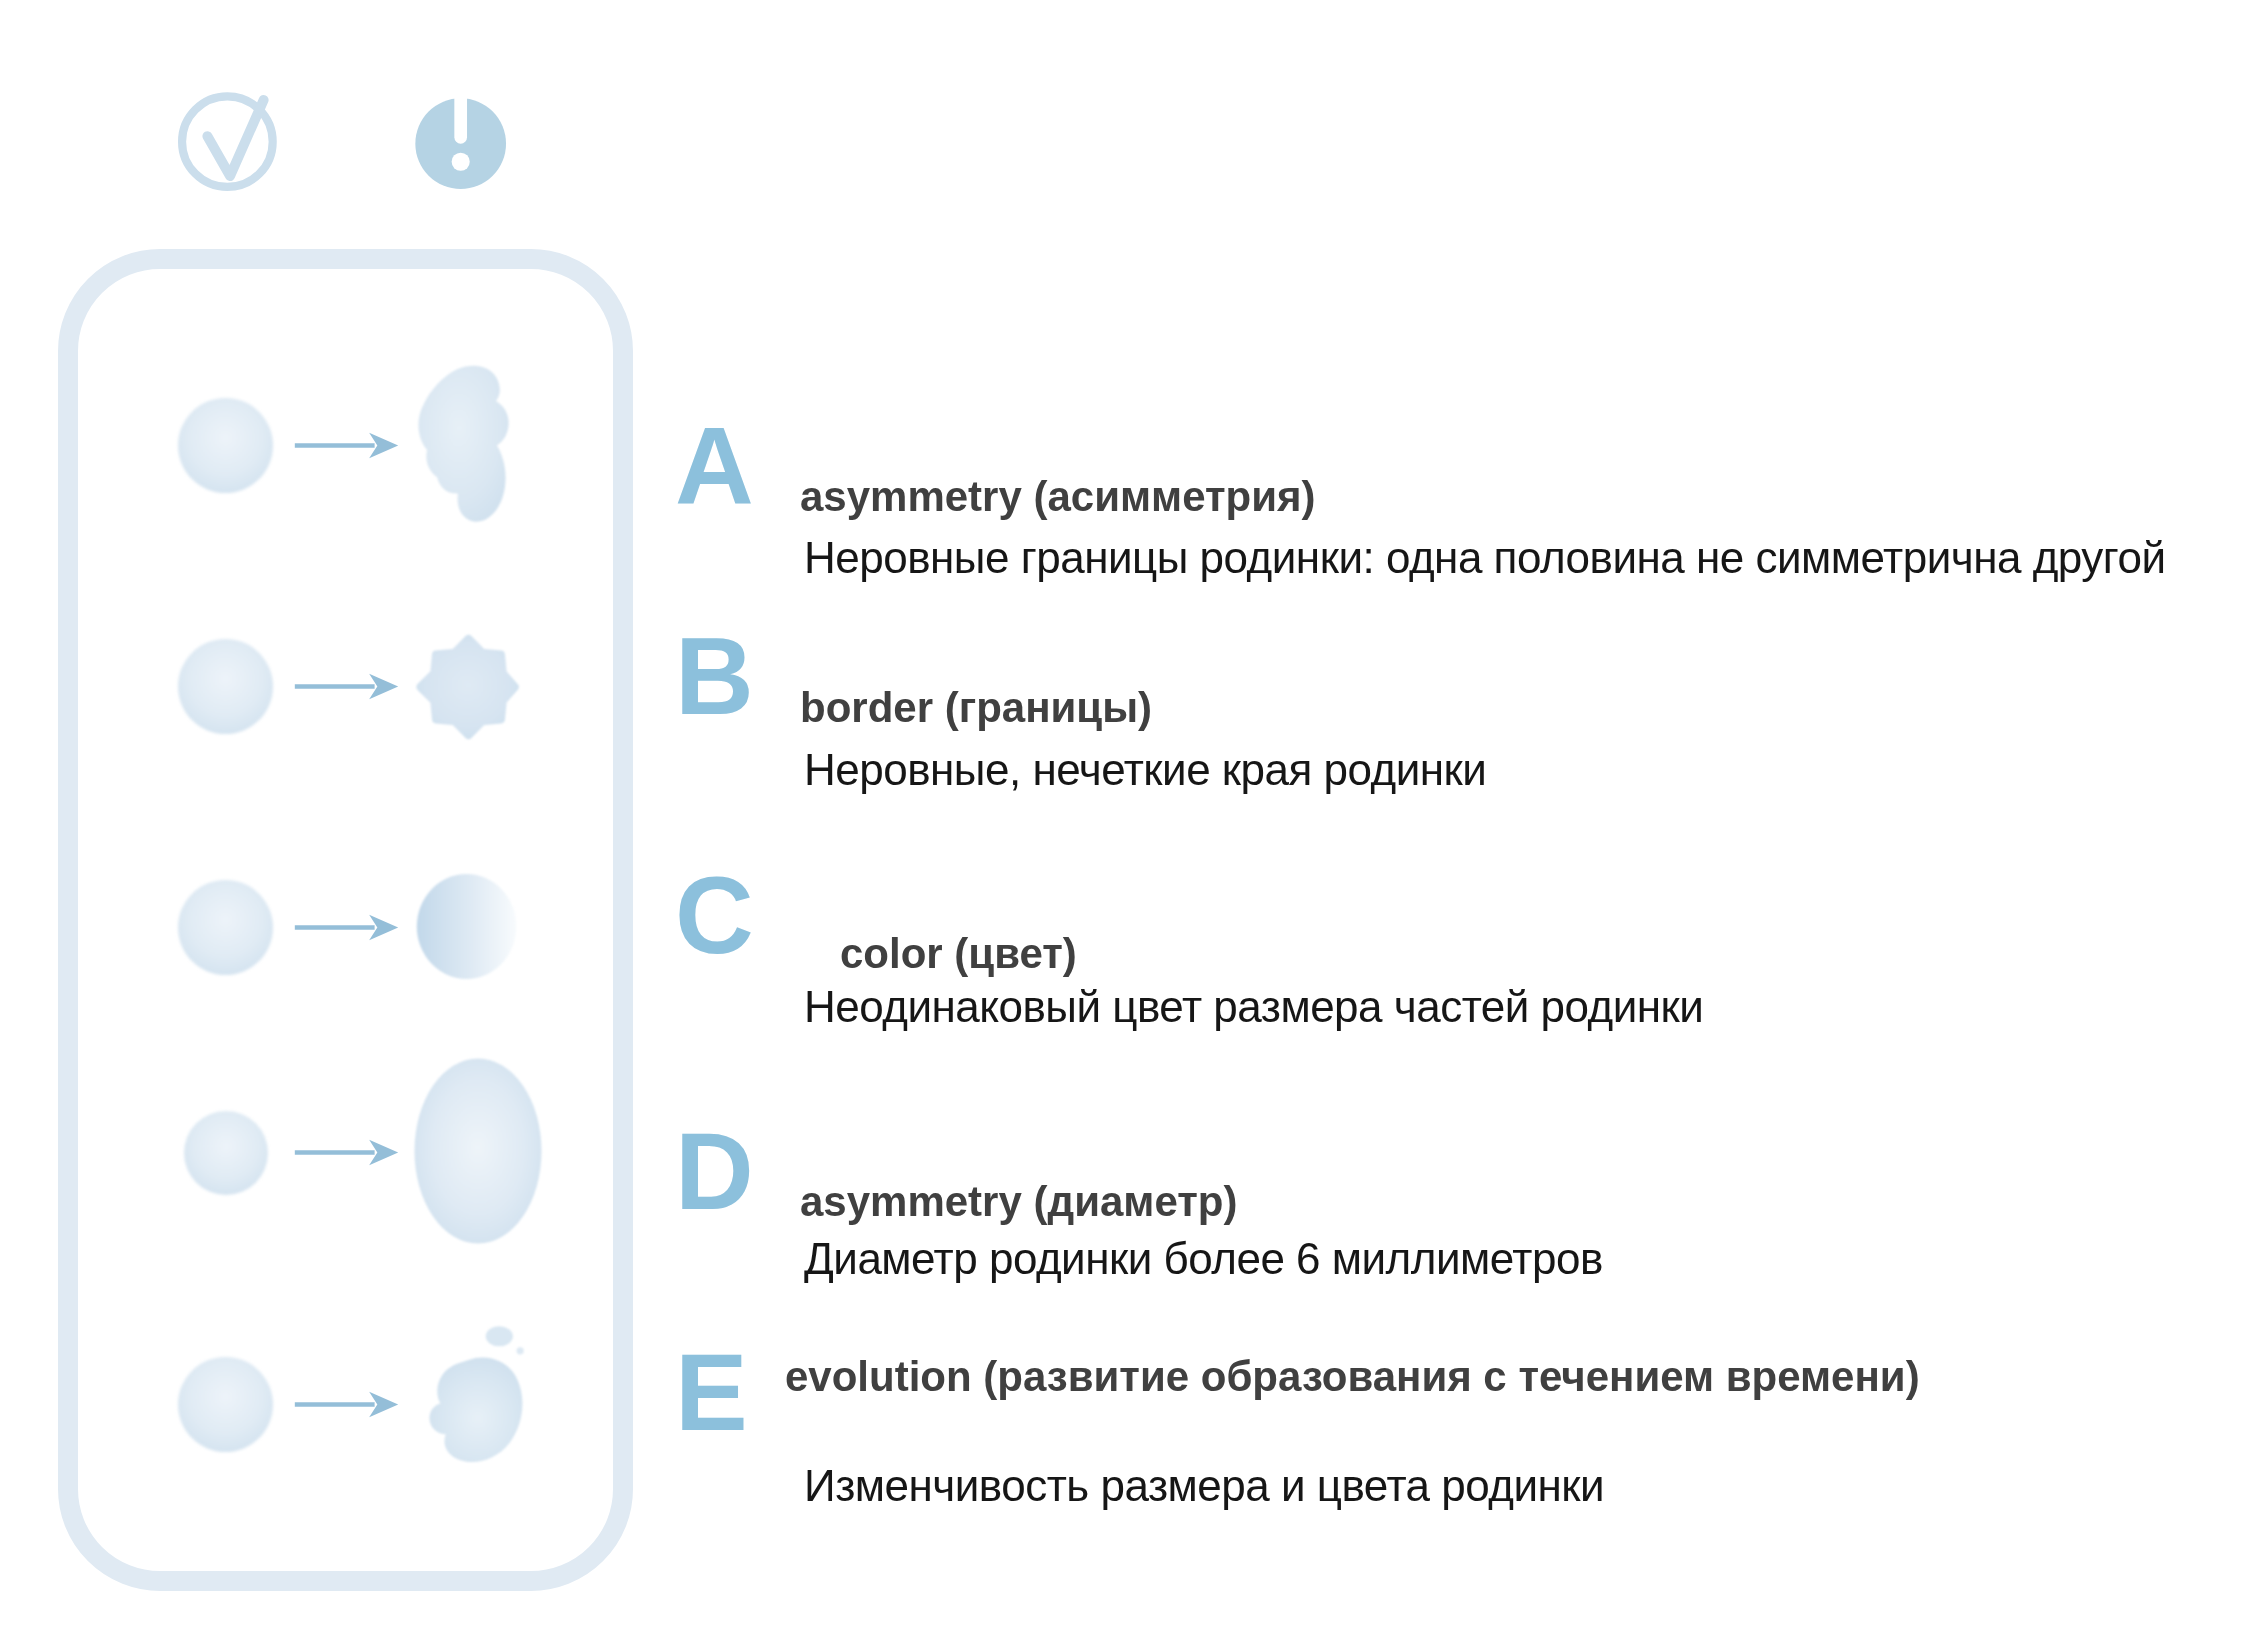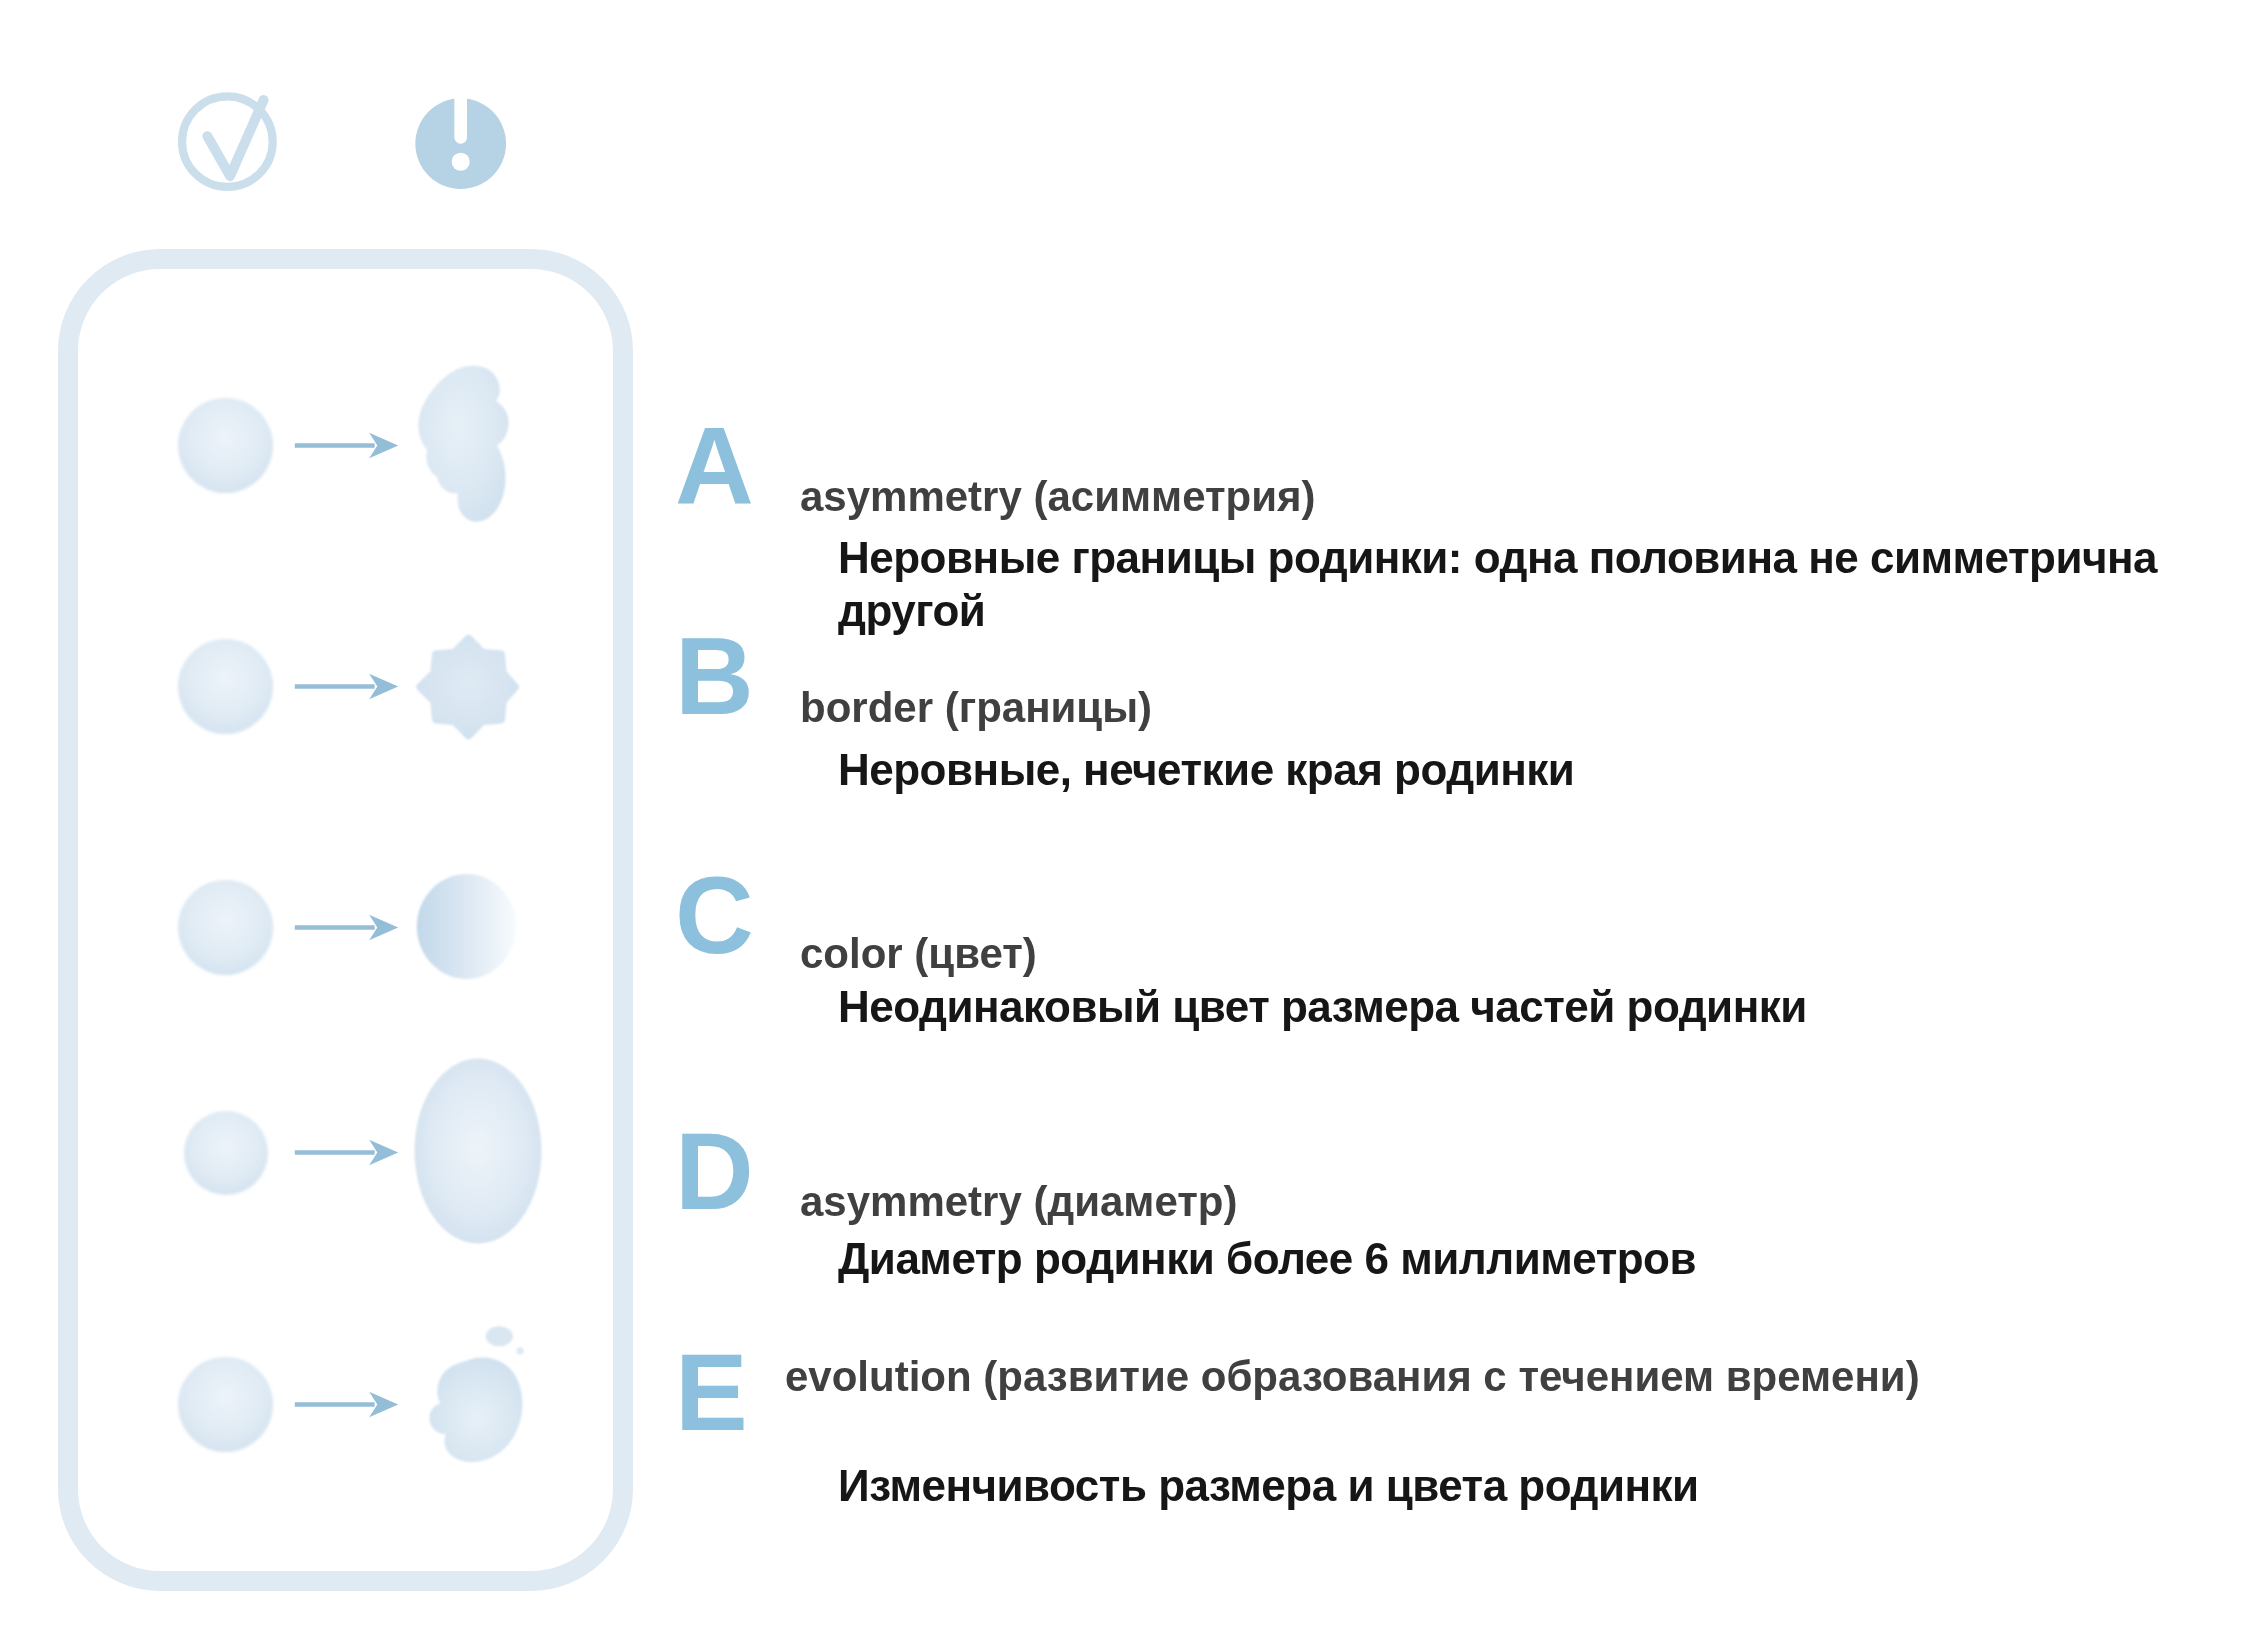--- a/index.html
+++ b/index.html
@@ -26,22 +26,22 @@
   .section-letter{
     position:absolute;left:675px;
     font-size:109px;font-weight:700;line-height:1;color:#8cc0dc;
     letter-spacing:-1.8px;
   }
   .section-title{
     position:absolute;left:800px;
     font-size:42px;font-weight:700;line-height:1.25;color:#404040;
   }
   .section-desc{
-    position:absolute;left:838px;
-    font-size:44px;font-weight:700;line-height:1.2;color:#161616;
+    position:absolute;left:804px;
+    font-size:44px;font-weight:400;line-height:1.2;color:#161616;
     letter-spacing:-0.5px;
   }
   .t-e{left:785px;}
 </style>
 </head>
 <body>
 
 <div class="stage">
 
   <svg class="top-icon" style="left:173px;top:80px;" width="116" height="116" viewBox="0 0 128 128">
@@ -152,21 +152,21 @@
   </div>
 
   <div>
     <div class="section-letter" style="top:622px;">B</div>
     <div class="section-title" style="top:682px;">border (границы)</div>
     <div class="section-desc" style="top:744px;">Неровные, нечеткие края родинки</div>
   </div>
 
   <div>
     <div class="section-letter" style="top:861px;">C</div>
-    <div class="section-title" style="top:928px;">color (цвет)</div>
+    <div class="section-title" style="top:928px;margin-left:40px;">color (цвет)</div>
     <div class="section-desc" style="top:981px;">Неодинаковый цвет размера частей родинки</div>
   </div>
 
   <div>
     <div class="section-letter" style="top:1117px;">D</div>
     <div class="section-title" style="top:1176px;">asymmetry (диаметр)</div>
     <div class="section-desc" style="top:1233px;">Диаметр родинки более 6 миллиметров</div>
   </div>
 
   <div>

